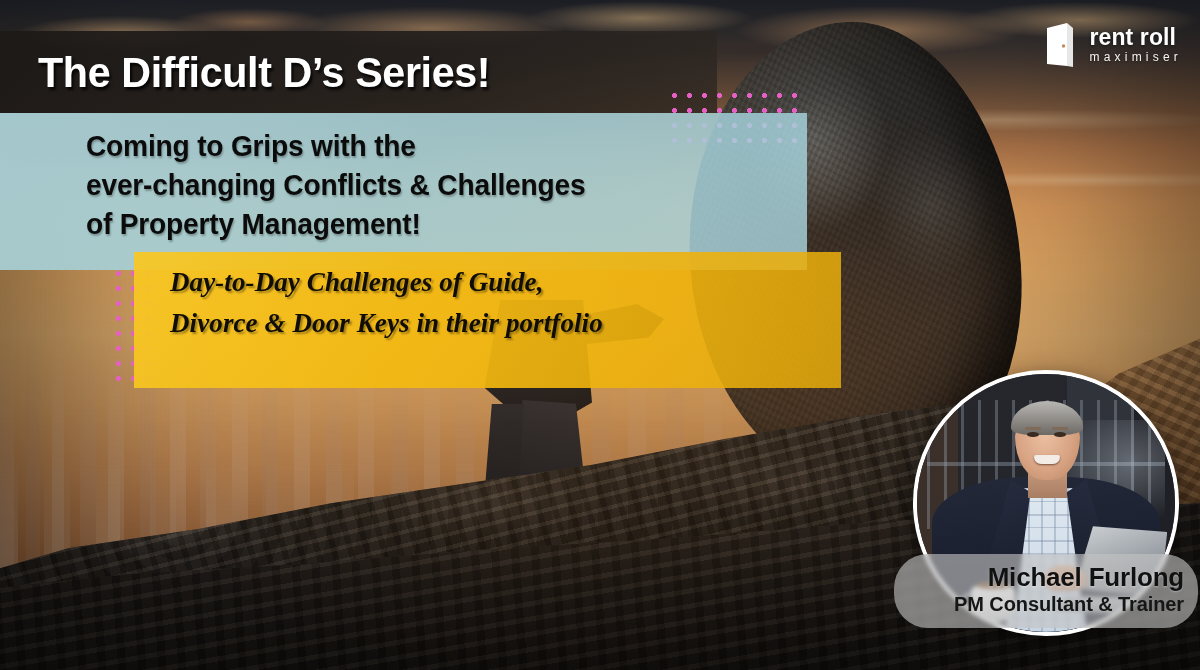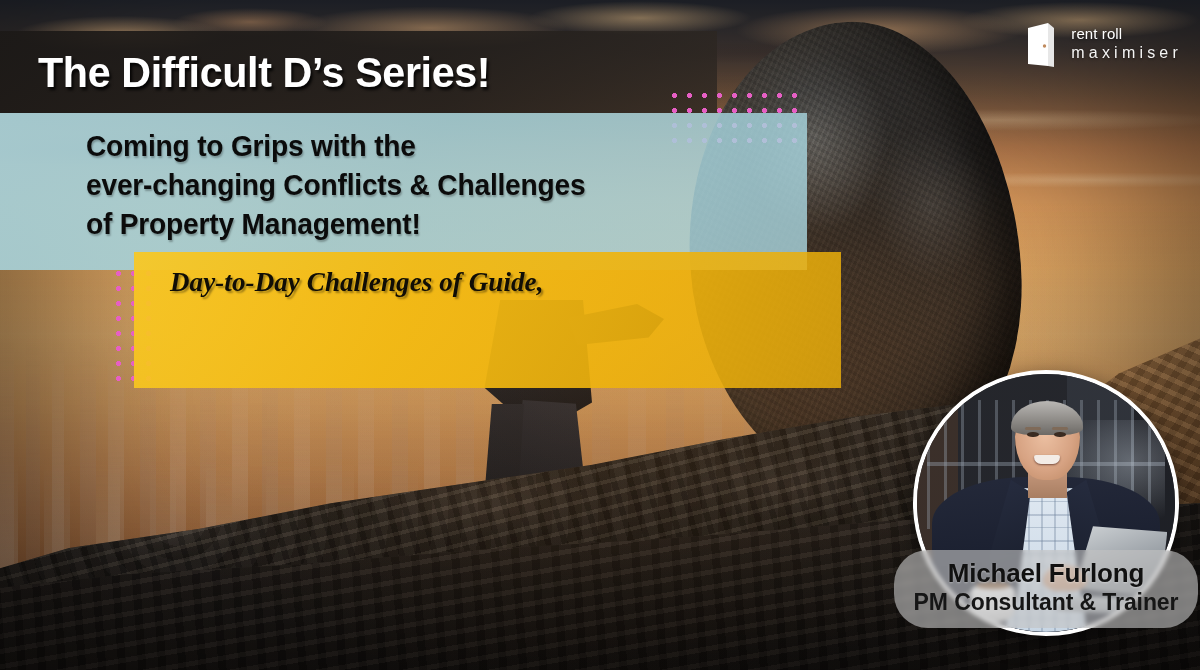--- a/index.html
+++ b/index.html
@@ -263,26 +263,26 @@
     background-position:2px 2px;
   }
   #dots-top   { left:665px; top:86px;  width:135px; height:58px; }
   #dots-left  { left:109px; top:264px; width:44px;  height:122px; }
 
   
   #logo { position:absolute; right:18px; top:18px; height:56px; display:flex; align-items:center; gap:13px; }
   #logo-door { width:34px; height:50px; flex:0 0 auto; }
   #logo-words { display:flex; flex-direction:column; justify-content:center; padding-bottom:2px; }
   #brand-name {
-    font-size:15px; font-weight:400; color:#fff; letter-spacing:.1px; line-height:1.05;
+    font-size:23px; font-weight:700; color:#fff; letter-spacing:.1px; line-height:1.05;
     font-family:"Liberation Sans","DejaVu Sans",sans-serif;
     text-shadow:0 1px 3px rgba(0,0,0,.5);
   }
   #brand-sub {
-    font-size:16px; color:#ffffff; letter-spacing:4.2px; line-height:1.4;
+    font-size:12px; color:#ffffff; letter-spacing:4.2px; line-height:1.4;
     font-family:"Liberation Sans","DejaVu Sans",sans-serif; opacity:.95;
     text-shadow:0 1px 3px rgba(0,0,0,.5);
   }
 
   
   #presenter { position:absolute; left:913px; top:370px; width:266px; height:266px; }
   #avatar {
     position:absolute; inset:0; border-radius:50%;
     border:4px solid #ffffff; overflow:hidden;
     box-shadow:0 6px 22px rgba(0,0,0,.5);
@@ -380,31 +380,31 @@
     border:2.5px solid #e8e8e8; border-radius:50%; border-right-color:transparent;
   }
   #ph-mug-coffee {
     position:absolute; left:23%; bottom:16.5%; width:13%; height:3%;
     border-radius:50%; background:#7b4a22;
   }
 
   
   #nameplate {
     position:absolute; left:-19px; bottom:8px; width:304px; padding:9px 14px 11px;
-    border-radius:34px; text-align:center;
+    border-radius:34px; text-align:right;
     background:rgba(196,196,196,.62);
     backdrop-filter:blur(2px);
   }
   #presenter-name {
     font-size:26px; font-weight:700; color:#111111; line-height:1.12;
     letter-spacing:-.2px; font-family:"Liberation Sans","DejaVu Sans",sans-serif;
     text-shadow:0 1px 2px rgba(255,255,255,.35);
   }
   #presenter-role {
-    font-size:23px; font-weight:700; color:#161616; line-height:1.25;
+    font-size:20px; font-weight:700; color:#161616; line-height:1.25;
     letter-spacing:-.1px; font-family:"Liberation Sans","DejaVu Sans",sans-serif;
   }
 </style>
 </head>
 <body>
 
 <div id="stage">
 
   <div class="bg-layer" id="sky"></div>
   <div class="bg-layer" id="clouds"></div>
@@ -436,20 +436,21 @@
     <span class="ln">Coming to Grips with the</span>
     <span class="ln">ever-changing Conflicts &amp; Challenges</span>
     <span class="ln">of Property Management!</span>
   </div>
 
   <div class="dots" id="dots-left"></div>
 
   <div class="panel" id="yellow-panel"></div>
   <div id="tagline">
     <span class="ln">Day-to-Day Challenges of Guide,</span>
+    <span class="ln">Divorce &amp; Door Keys in their portfolio</span>
   </div>
 
   <div id="logo">
     <svg id="logo-door" viewBox="0 0 34 50">
       <path d="M4 7 L24 2 L24 45 L4 43 Z" fill="#ffffff"></path>
       <path d="M24 2 L30 7 L30 46 L24 45 Z" fill="#e7e7e7"></path>
       <circle cx="20.5" cy="25" r="1.7" fill="#c08b5e"></circle>
     </svg>
     <div id="logo-words">
       <div id="brand-name">rent roll</div>

